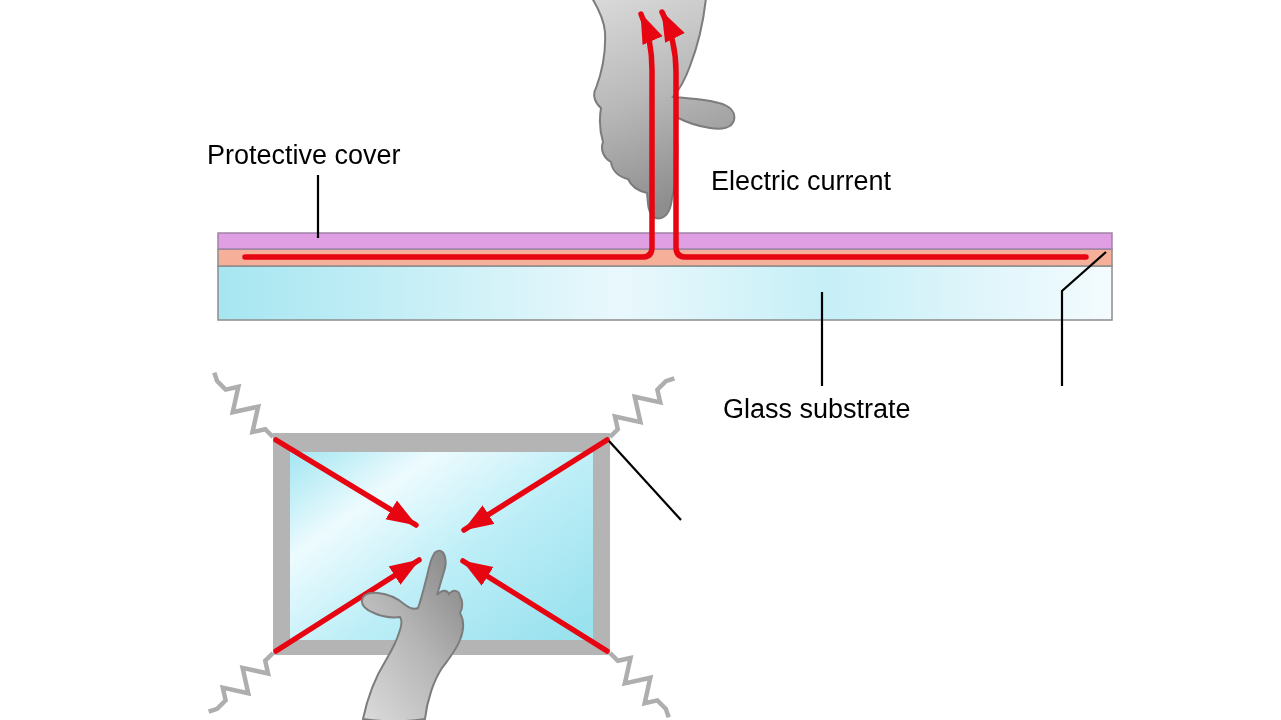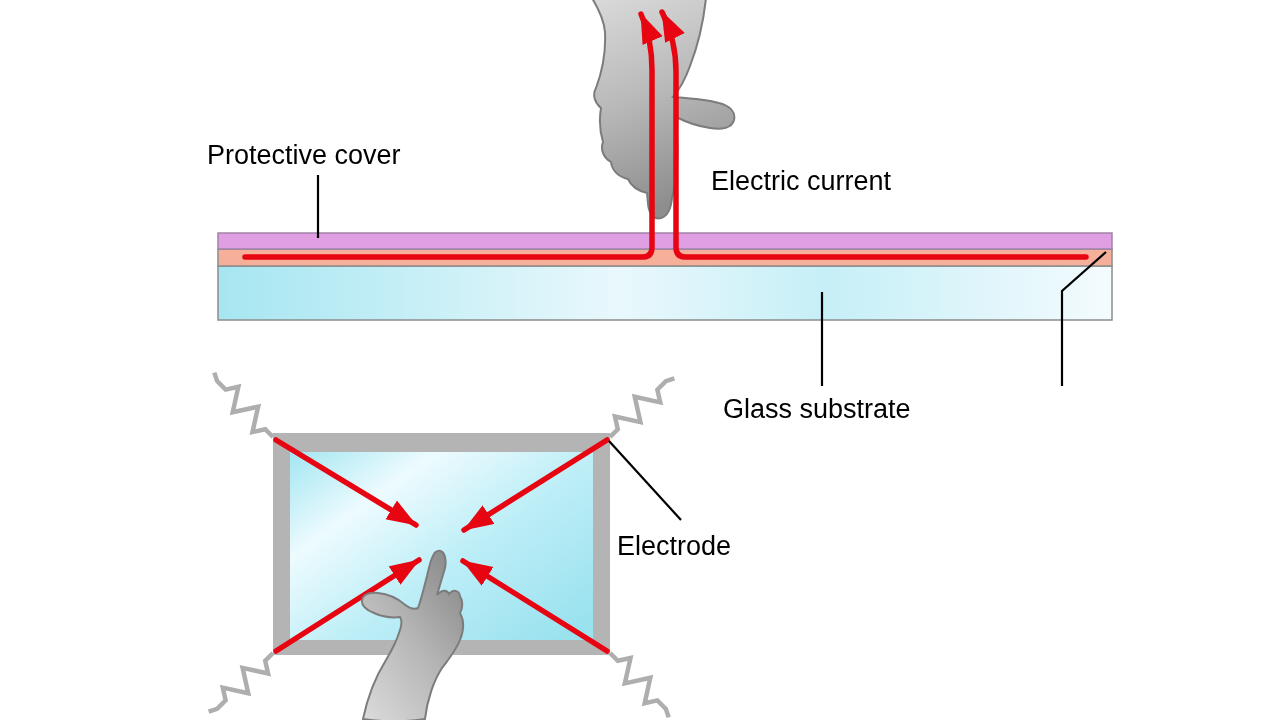--- a/index.html
+++ b/index.html
@@ -146,14 +146,13 @@
     </g>
   </svg>
 
   <div class="label" style="left:207px;top:137px;">Protective cover</div>
 
   <div class="label" style="left:711px;top:163px;">Electric current</div>
 
   <div class="label" style="left:723px;top:391px;">Glass substrate</div>
 
 
-  <div class="label" style="left:617px;top:528px;">Electrode</div>
 </div>
 
 </body></html>

